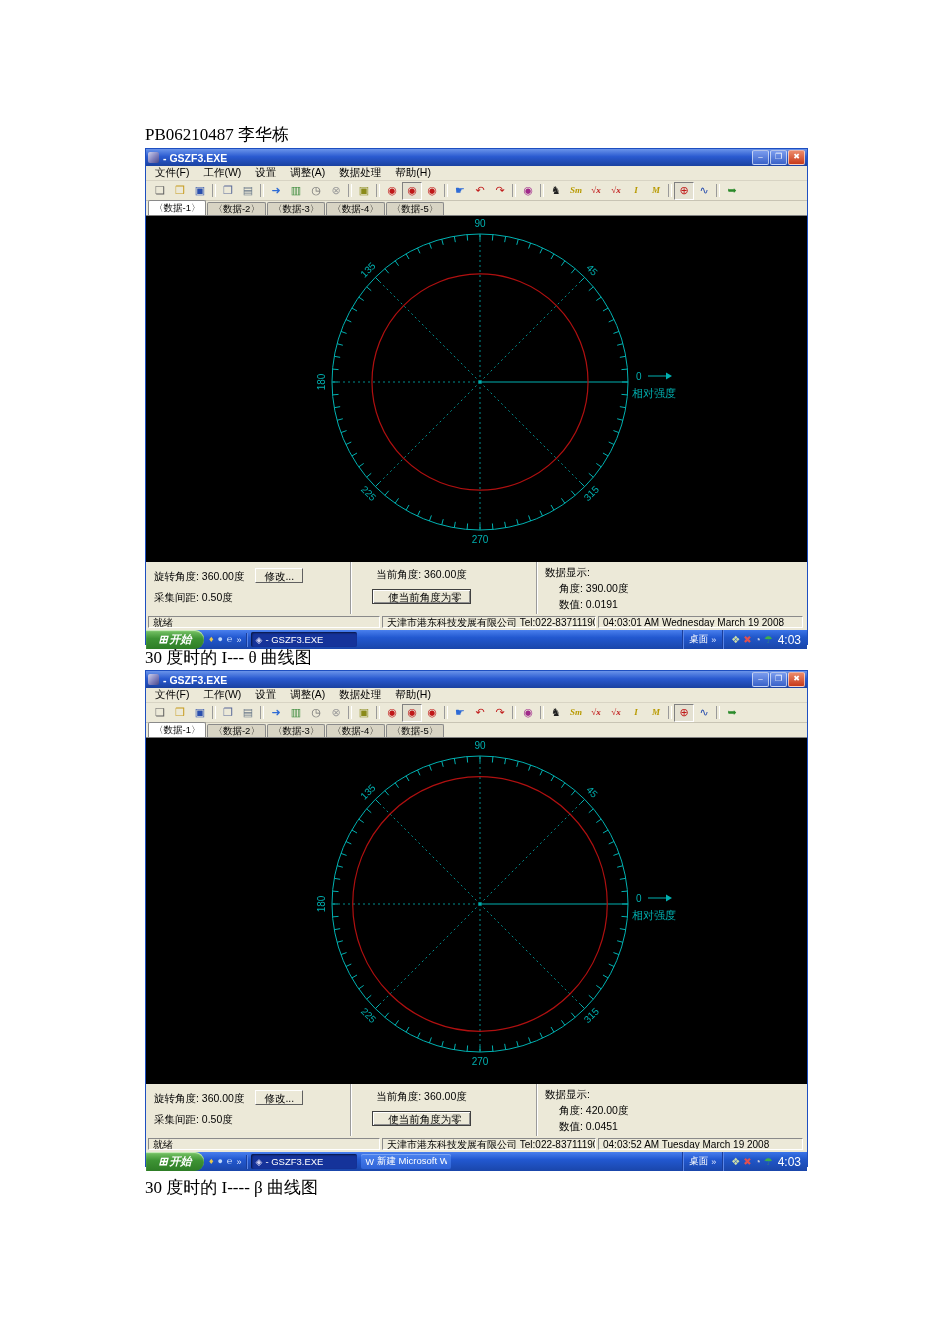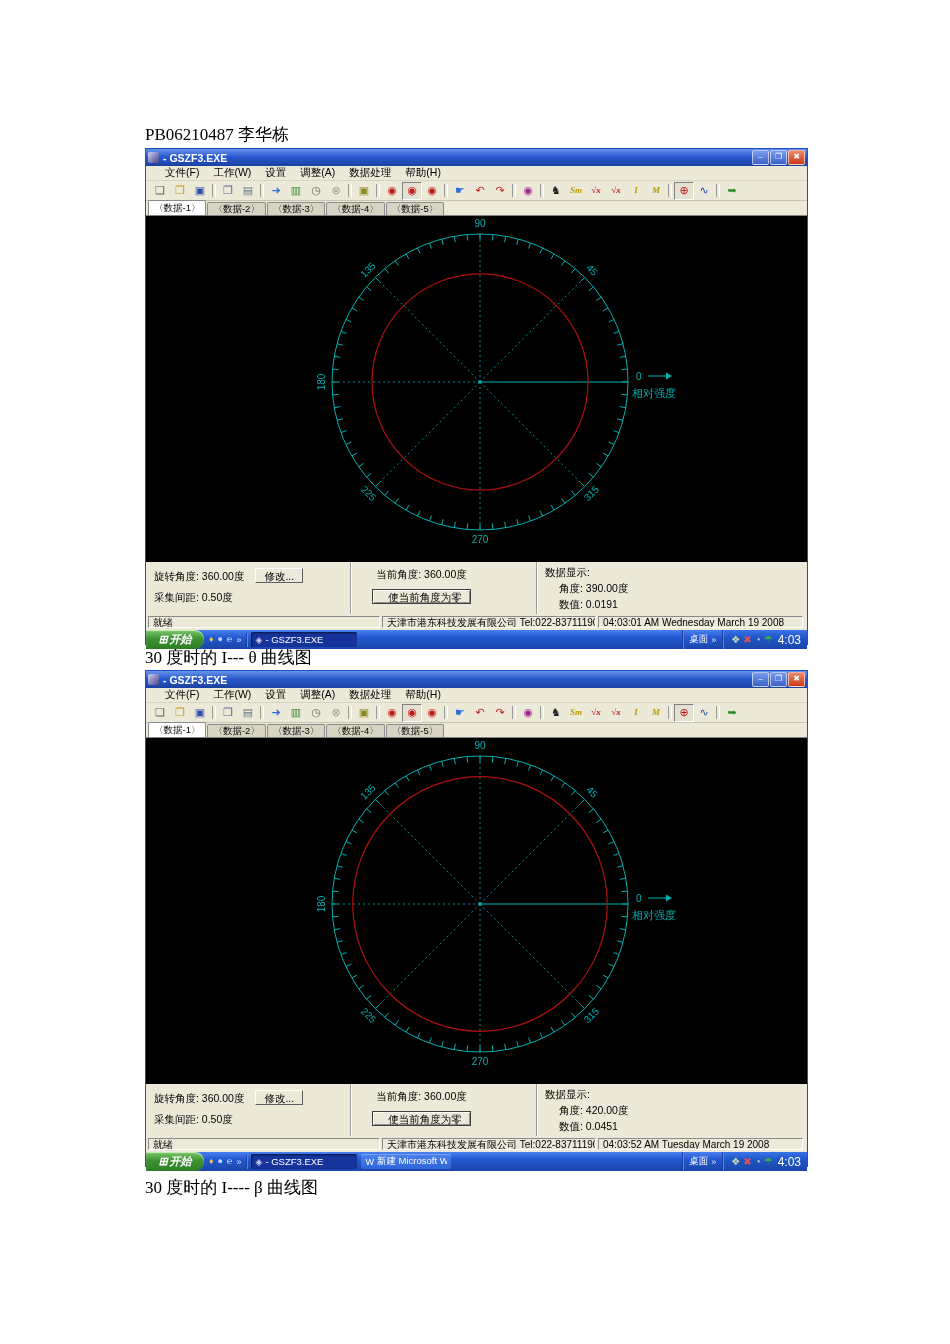--- a/index.html
+++ b/index.html
@@ -14,21 +14,21 @@
             display:flex;align-items:center;padding:0 2px;color:#fff;}
   .appicon{width:11px;height:11px;border-radius:2px;flex:none;
            background:linear-gradient(135deg,#cfd2ee,#7a7ab8 60%,#4a4a88);}
   .title{font-size:10.5px;font-weight:bold;flex:1;margin-left:4px;white-space:nowrap;overflow:hidden;}
   .tbtn{width:15px;height:13px;margin-left:1px;border:1px solid rgba(255,255,255,.6);border-radius:2px;
         background:linear-gradient(#7a9cee,#3a62c8);color:#fff;font-size:8px;line-height:11px;
         text-align:center;flex:none;}
   .tbtn.close{background:linear-gradient(#ec8a6a,#c83a1a);}
 
   .menubar{height:14px;display:flex;align-items:center;font-size:10.5px;color:#000;
-           padding-left:12px;border-bottom:1px solid #d8d4c4;}
+           padding-left:2px;border-bottom:1px solid #d8d4c4;}
   .menu-item{padding:0 7px;}
 
   .toolbar{height:19px;display:flex;align-items:center;padding-left:4px;border-bottom:1px solid #c8c4b4;}
   .tb{width:18px;height:16px;font-size:11px;line-height:15px;text-align:center;
       border:1px solid transparent;flex:none;overflow:hidden;}
   .tb.tbt{font-size:9px;font-style:italic;font-weight:bold;font-family:"Liberation Serif",serif;}
   .tb.pressed{border-color:#808080 #fff #fff #808080;background:#e4e1d2;}
   .tsep{width:2px;height:13px;border-left:1px solid #9a9a9a;border-right:1px solid #fff;margin:0 2px;flex:none;}
 
   .tabsbar{height:14px;display:flex;align-items:flex-end;padding-left:2px;background:#ece9d8;}

